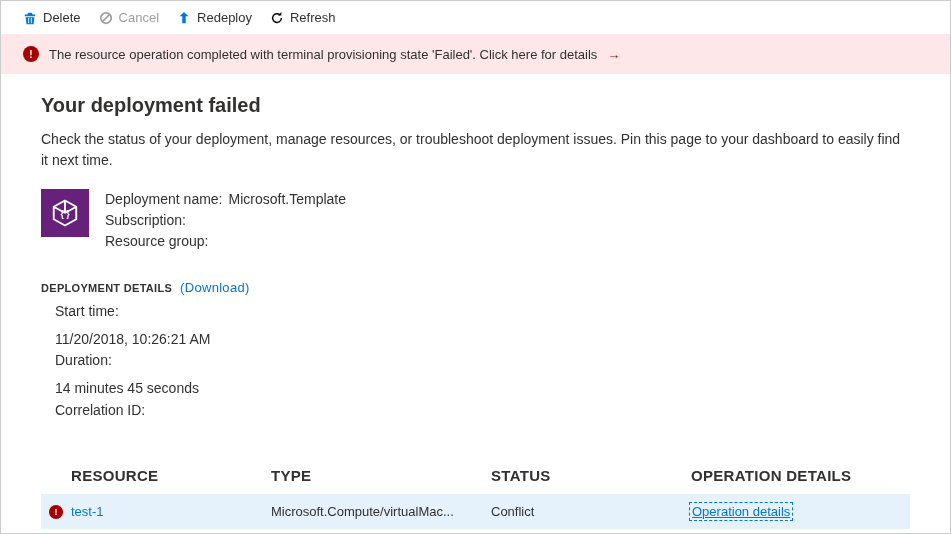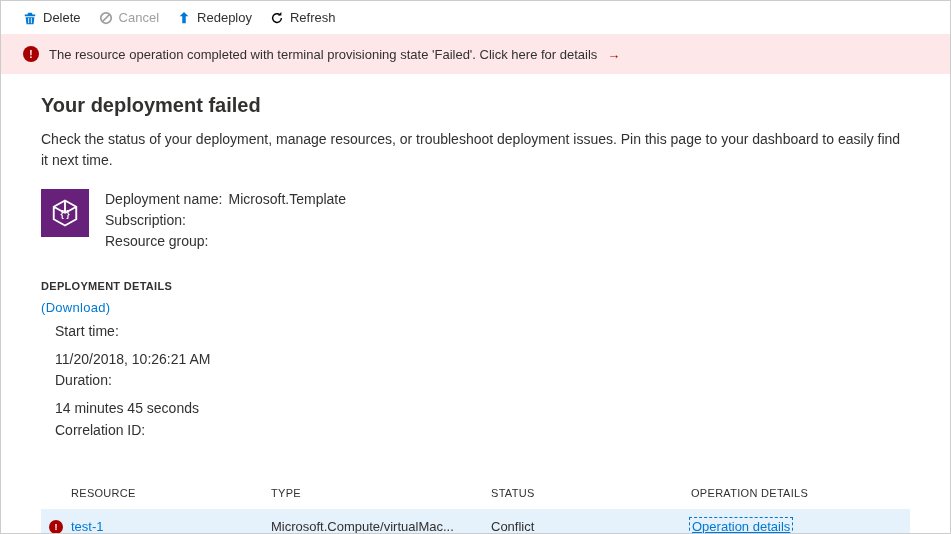--- a/index.html
+++ b/index.html
@@ -79,21 +79,20 @@
     .summary-fields .row { display: flex; gap: 6px; justify-content: space-between; }
     .section-header {
       font-size: 11px;
       font-weight: 600;
       letter-spacing: 0.3px;
       text-transform: uppercase;
       display: flex;
       align-items: baseline;
       gap: 8px;
       margin-bottom: 6px;
-      flex-direction: column;
     }
     .download-link {
       color: #0078d4;
       font-weight: 400;
       text-transform: none;
       font-size: 13px;
       cursor: pointer;
     }
     .details-block {
       padding-left: 14px;
@@ -101,22 +100,22 @@
       line-height: 1.55;
       margin-bottom: 30px;
     }
     .details-block .row { display: flex; gap: 6px; flex-direction: column; }
     .table-header, .table-row {
       display: flex;
       align-items: center;
       padding: 10px 0;
     }
     .table-header {
-      font-size: 11px;
-      font-weight: 400;
+      font-size: 15px;
+      font-weight: 700;
       letter-spacing: 0.3px;
     }
     .col-status-icon { width: 30px; flex-shrink: 0; display:flex; justify-content:center;}
     .col-resource { width: 200px; flex-shrink: 0; }
     .col-type { width: 220px; flex-shrink: 0; white-space: nowrap; overflow: hidden; text-overflow: ellipsis; }
     .col-status { width: 200px; flex-shrink: 0; }
     .col-op { flex: 1; }
     .table-row.selected { background: #e5f1fb; }
     .row-error-icon {
       width: 14px; height: 14px;

